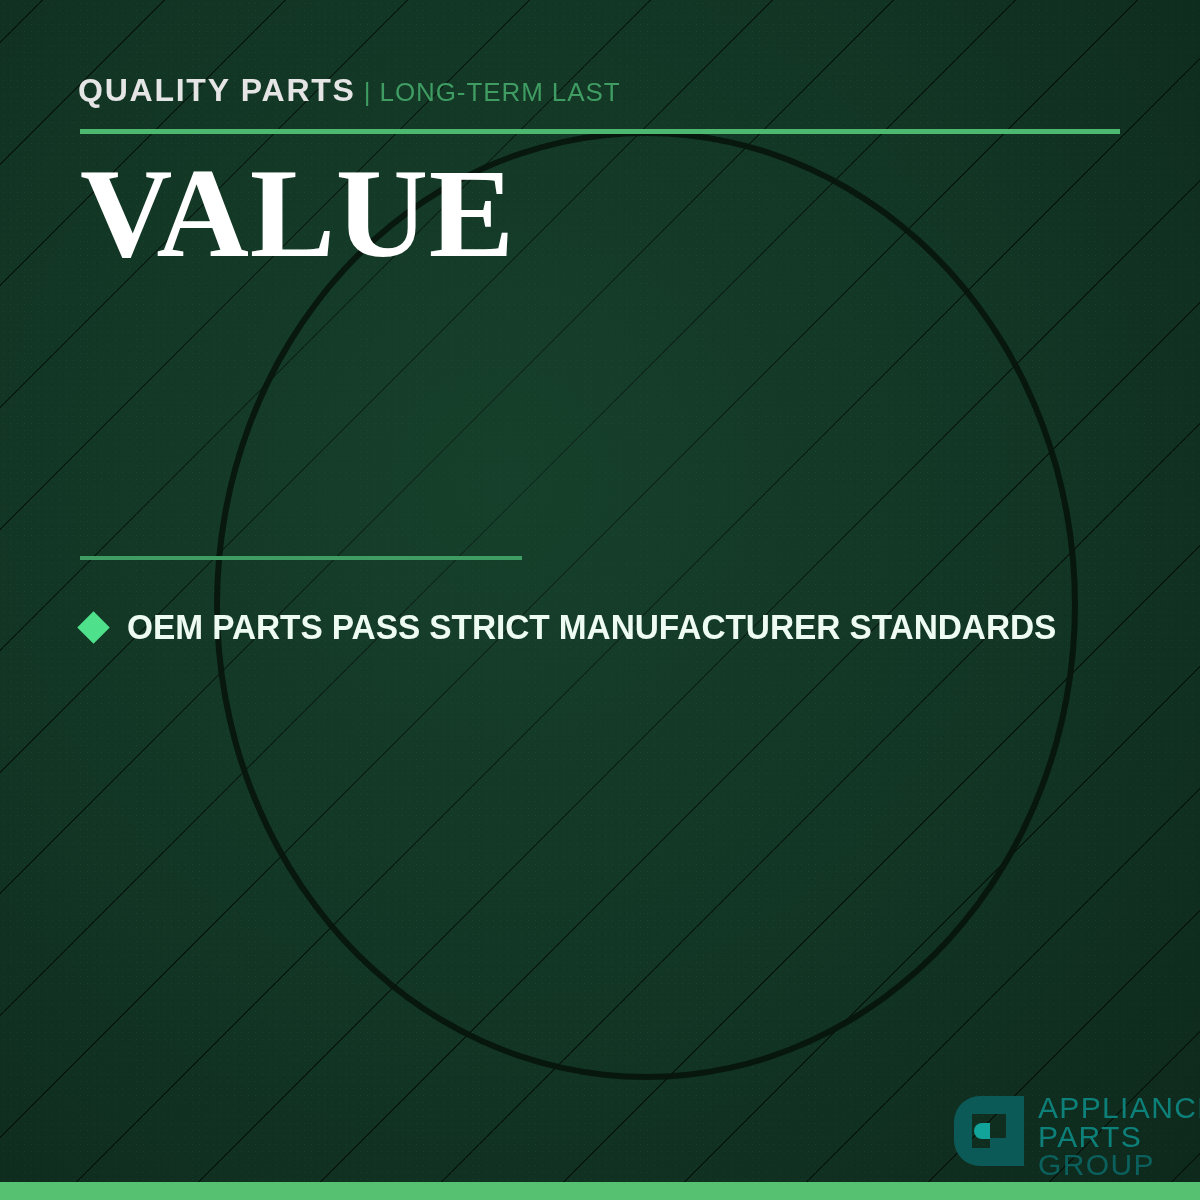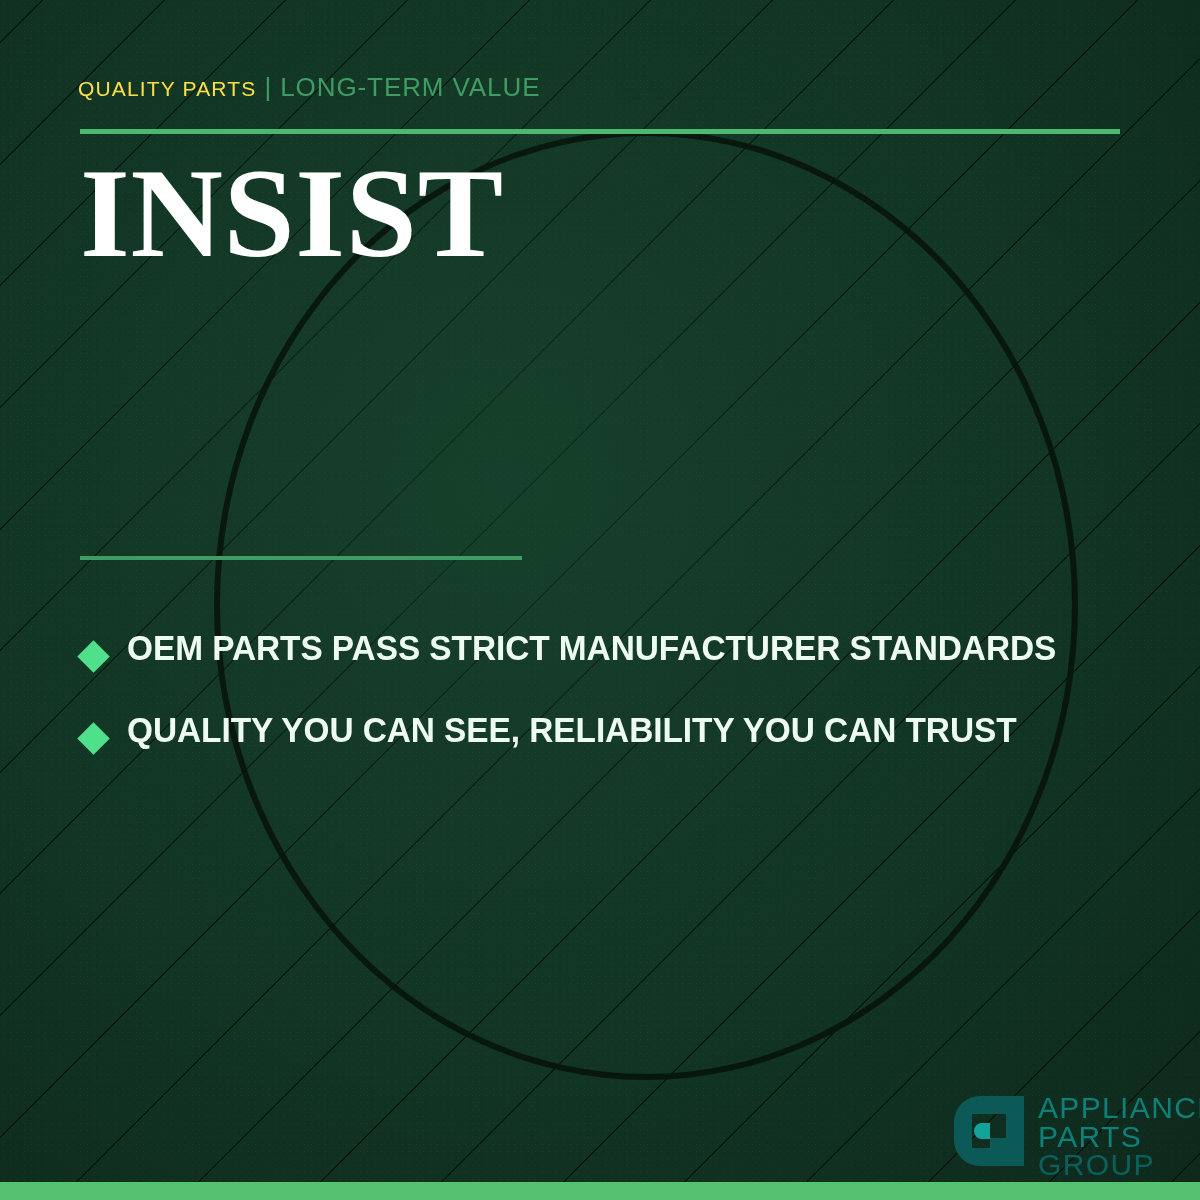--- a/index.html
+++ b/index.html
@@ -74,24 +74,24 @@
   }
 
   .eyebrow {
     position: absolute;
     left: 78px;
     top: 74px;
     white-space: nowrap;
     line-height: 1;
   }
   .eyebrow .kicker {
-    font-size: 21px;
-    font-weight: 400;
+    font-size: 32px;
+    font-weight: 700;
     letter-spacing: 0.055em;
-    color: #fde047;
+    color: #e5e5e5;
     font-family: "Liberation Sans", sans-serif;
   }
   .eyebrow .sub {
     font-size: 26px;
     font-weight: 400;
     letter-spacing: 0.035em;
     color: #3f9c62;
     font-family: "Liberation Sans", sans-serif;
     margin-left: 8px;
   }
@@ -130,21 +130,21 @@
   .bullets {
     position: absolute;
     left: 80px;
     top: 586px;
     width: 1070px;
   }
   .bullet {
     position: relative;
     height: 82px;
     display: flex;
-    align-items: flex-end;
+    align-items: center;
   }
   .bullet .marker {
     width: 23px;
     height: 23px;
     flex: 0 0 23px;
     background: #4fe08b;
     transform: rotate(45deg);
     margin-right: 22px;
     margin-left: 2px;
   }
@@ -205,39 +205,35 @@
 
   <div class="bg-base"></div>
   <div class="bg-stripes"></div>
   <div class="bg-noise"></div>
   <div class="bg-vignette"></div>
   <div class="deco-circle"></div>
 
   <div class="content">
 
     <div class="eyebrow">
-      <span class="kicker">QUALITY PARTS</span><span class="sub">| LONG-TERM VALUE</span>
+      <span class="kicker">QUALITY PARTS</span><span class="sub">| LONG-TERM LAST</span>
     </div>
 
     <div class="rule-top"></div>
 
     <div class="headline">
-      <span class="l1">INSIST</span>
+      <span class="l1">VALUE</span>
     </div>
 
     <div class="rule-mid"></div>
 
     <div class="bullets">
       <div class="bullet">
         <span class="marker"></span>
         <span class="btext">OEM PARTS PASS STRICT MANUFACTURER STANDARDS</span>
-      </div>
-      <div class="bullet">
-        <span class="marker"></span>
-        <span class="btext">QUALITY YOU CAN SEE, RELIABILITY YOU CAN TRUST</span>
       </div>
     </div>
 
     <div class="logo">
       <svg class="logo-mark" viewBox="0 0 78 78">
         <path d="M74 4 L74 74 L56 74 L56 22 L22 22 L22 56 L40 56 L40 46 L56 46 L56 74 L30 74 A26 26 0 0 1 4 48 L4 30 A26 26 0 0 1 30 4 Z" fill="#0b5a57"></path>
         <path d="M40 31 L40 47 L32 47 A8 8 0 0 1 32 31 Z" fill="#12a39a"></path>
       </svg>
       <span class="logo-words">
         <span class="w1">APPLIANCE</span>

